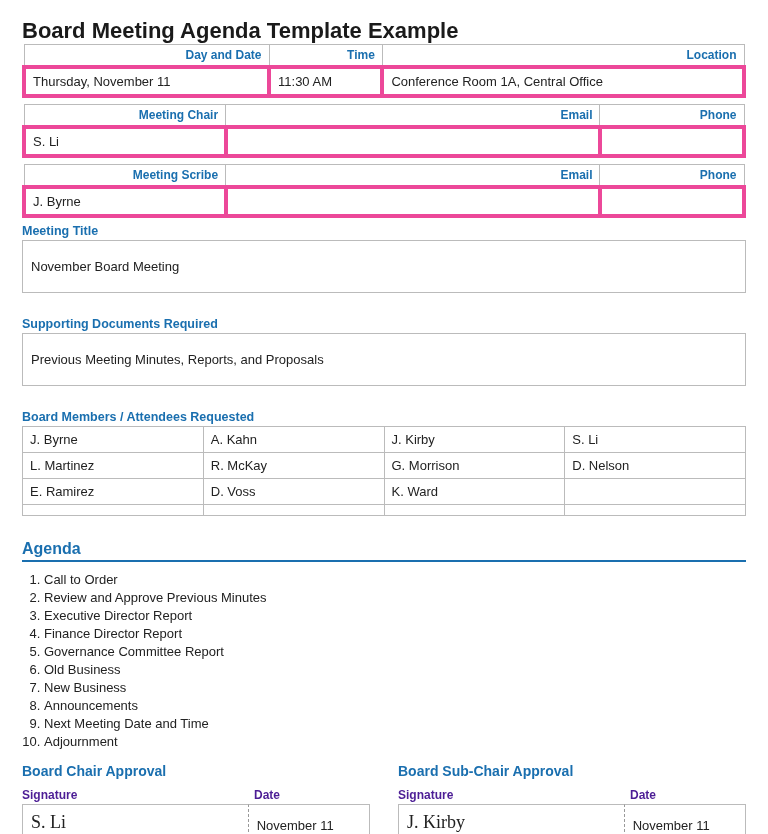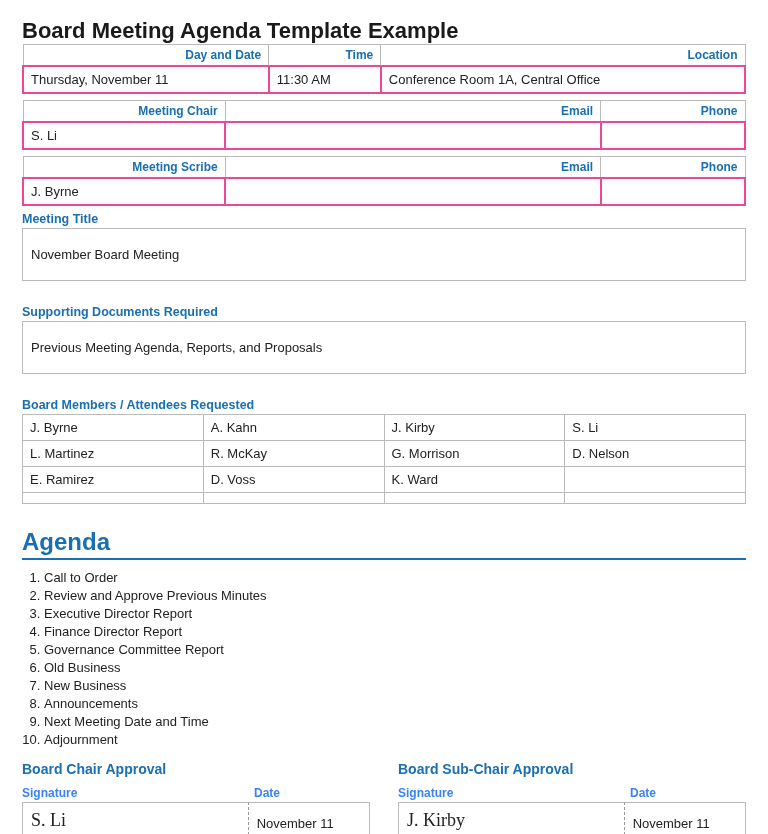--- a/index.html
+++ b/index.html
@@ -33,39 +33,39 @@
     table.info-table th {
       background: #fff;
       color: #1a6faf;
       font-weight: bold;
       font-size: 12px;
       border: 1px solid #bbb;
       padding: 3px 7px;
       text-align: right;
     }
     table.info-table td {
-      border: 2px solid #ec4899;
+      border: 4px solid #ec4899;
       padding: 5px 7px;
       font-size: 13px;
       color: #222;
       background: #fff;
     }
     .field-section {
       margin-bottom: 24px;
     }
     .field-box {
       border: 1px solid #bbb;
       padding: 18px 8px;
       font-size: 13px;
       color: #222;
       width: 100%;
       margin-bottom: 6px;
     }
     .agenda-title {
-      font-size: 24px;
+      font-size: 16px;
       font-weight: bold;
       color: #1a6faf;
       margin-top: 12px;
       margin-bottom: 2px;
     }
     .agenda-divider {
       border: none;
       border-top: 2px solid #1a6faf;
       margin-bottom: 10px;
     }
@@ -90,21 +90,21 @@
       color: #1a6faf;
       font-size: 14px;
       margin-bottom: 9px;
     }
     .approval-sub-labels {
       display: flex;
       gap: 0;
     }
     .approval-sub-label {
       font-weight: bold;
-      color: #3b82f6;
+      color: #4c1d95;
       font-size: 12px;
     }
     .approval-sub-label.sig { flex: 2; }
     .approval-sub-label.dt { flex: 1; }
     .approval-row {
       display: flex;
       gap: 0;
       margin-top: 2px;
     }
     .approval-sig-box {
@@ -200,21 +200,21 @@
   </tbody>
 </table>
 
 <div class="field-section">
   <div class="section-label">Meeting Title</div>
   <div class="field-box">November Board Meeting</div>
 </div>
 
 <div class="field-section">
   <div class="section-label">Supporting Documents Required</div>
-  <div class="field-box">Previous Meeting Agenda, Reports, and Proposals</div>
+  <div class="field-box">Previous Meeting Minutes, Reports, and Proposals</div>
 </div>
 
 <div class="field-section">
   <div class="section-label">Board Members / Attendees Requested</div>
   <table class="attendees-table">
     <tbody id="attendees-tbody">
         <tr>
           <td>J. Byrne</td>
           <td>A. Kahn</td>
           <td>J. Kirby</td>

